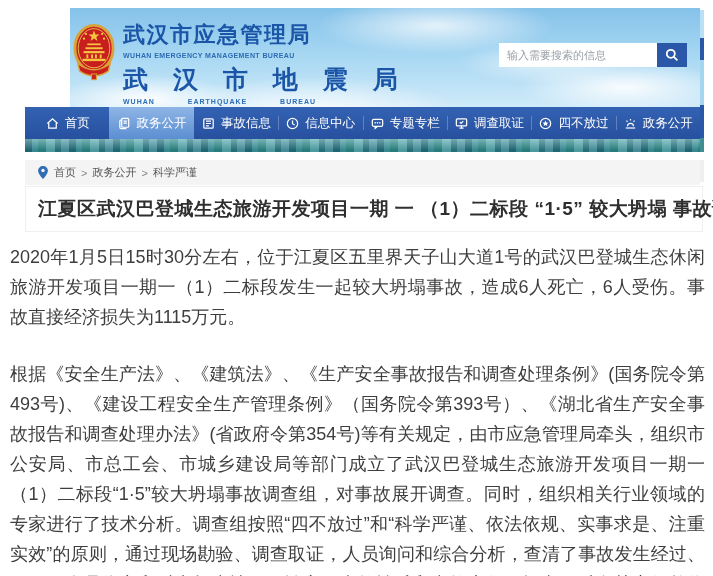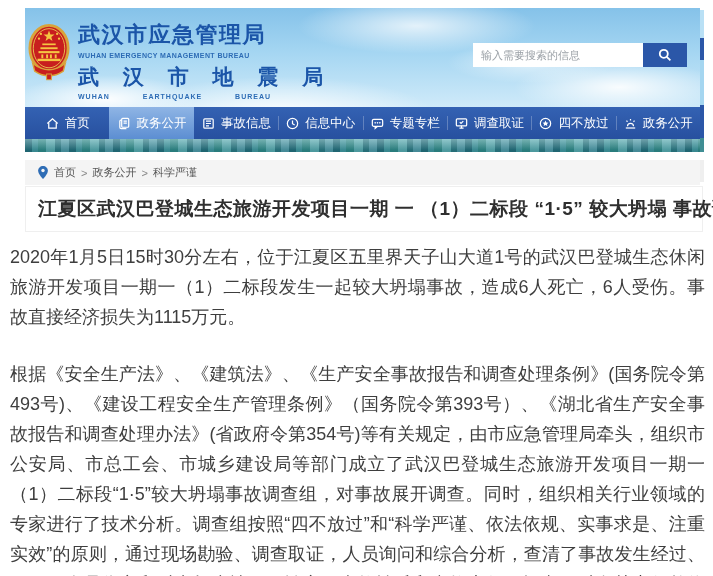--- a/index.html
+++ b/index.html
@@ -15,30 +15,31 @@
   .banner { position:absolute; left:25px; top:8px; width:675px; height:144px; }
   .sky {
     position:relative; height:99px;
     background:
       radial-gradient(ellipse 130px 34px at 12% 92%, rgba(255,255,255,.95), rgba(255,255,255,0) 70%),
       radial-gradient(ellipse 170px 40px at 58% 18%, rgba(255,255,255,.75), rgba(255,255,255,0) 70%),
       radial-gradient(ellipse 150px 38px at 88% 80%, rgba(255,255,255,.9), rgba(255,255,255,0) 70%),
       radial-gradient(ellipse 220px 55px at 38% 108%, rgba(255,255,255,.95), rgba(255,255,255,0) 70%),
       radial-gradient(ellipse 120px 30px at 75% 55%, rgba(255,255,255,.6), rgba(255,255,255,0) 70%),
       linear-gradient(180deg,#85c2e9 0%,#a5d6f2 45%,#cfeaf9 100%);
+    margin-left: 45px;
   }
   .brand { position:absolute; left:3px; top:12px; display:flex; align-items:flex-start; }
   .emblem { width:42px; height:62px; margin-top:2px; }
   .org { margin-left:8px; }
   .org-cn1 { font-size:22px; font-weight:bold; color:#1b55a8; letter-spacing:1.5px; white-space:nowrap; }
   .org-en1 { font-size:7px; color:#2d6cb5; letter-spacing:.4px; margin-top:2px; font-weight:bold; white-space:nowrap; }
-  .org-cn2 { font-size:21px; font-weight:bold; color:#1b55a8; letter-spacing:9px; margin-top:4px; white-space:nowrap; }
+  .org-cn2 { font-size:25px; font-weight:bold; color:#1b55a8; letter-spacing:9px; margin-top:4px; white-space:nowrap; }
   .org-en2 { font-size:7px; color:#2d6cb5; letter-spacing:1px; word-spacing:30px; margin-top:2px; font-weight:bold; white-space:nowrap; }
 
-  .search { position:absolute; right:13px; top:35px; width:214px; height:24px; display:flex; }
+  .search { position:absolute; right:13px; top:35px; width:188px; height:24px; display:flex; }
   .search input {
     flex:1; border:none; outline:none; font-size:11px; padding:0 8px;
     color:#444; background:#fff; font-family:inherit;
   }
   .search input::placeholder { color:#9aa0a6; }
   .search button {
     width:44px; border:none; background:#2b57a8; cursor:pointer;
     display:flex; align-items:center; justify-content:center;
   }
 

